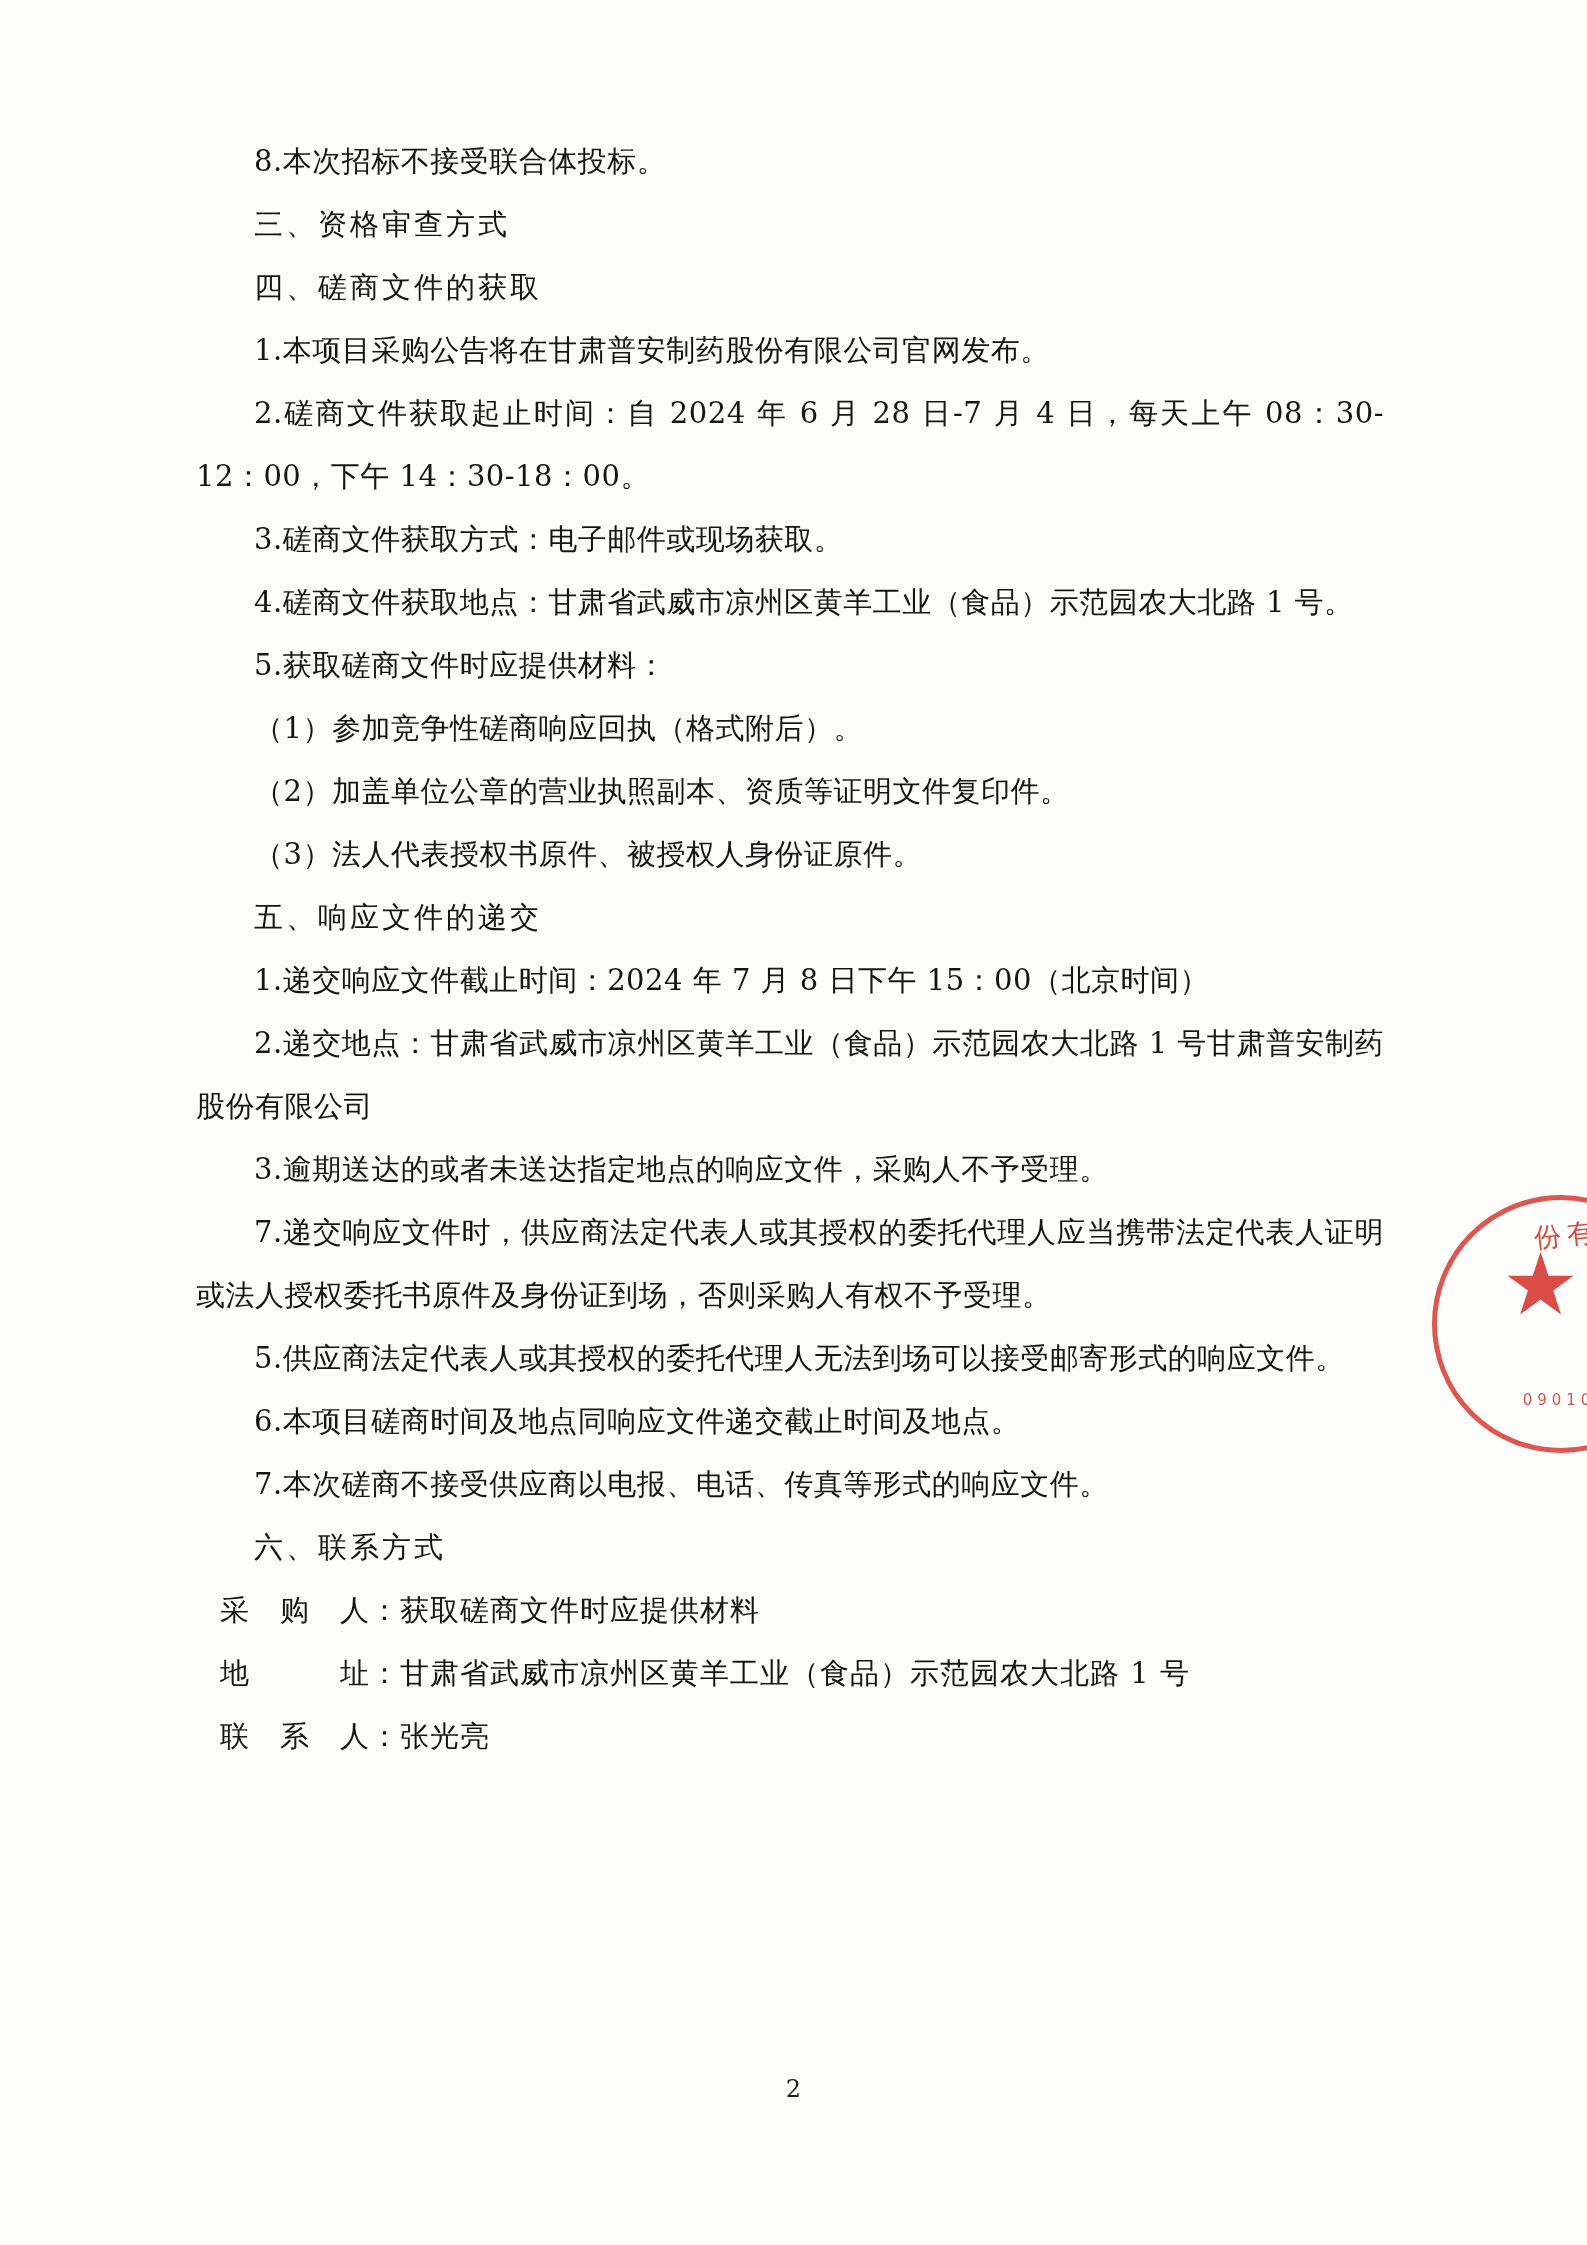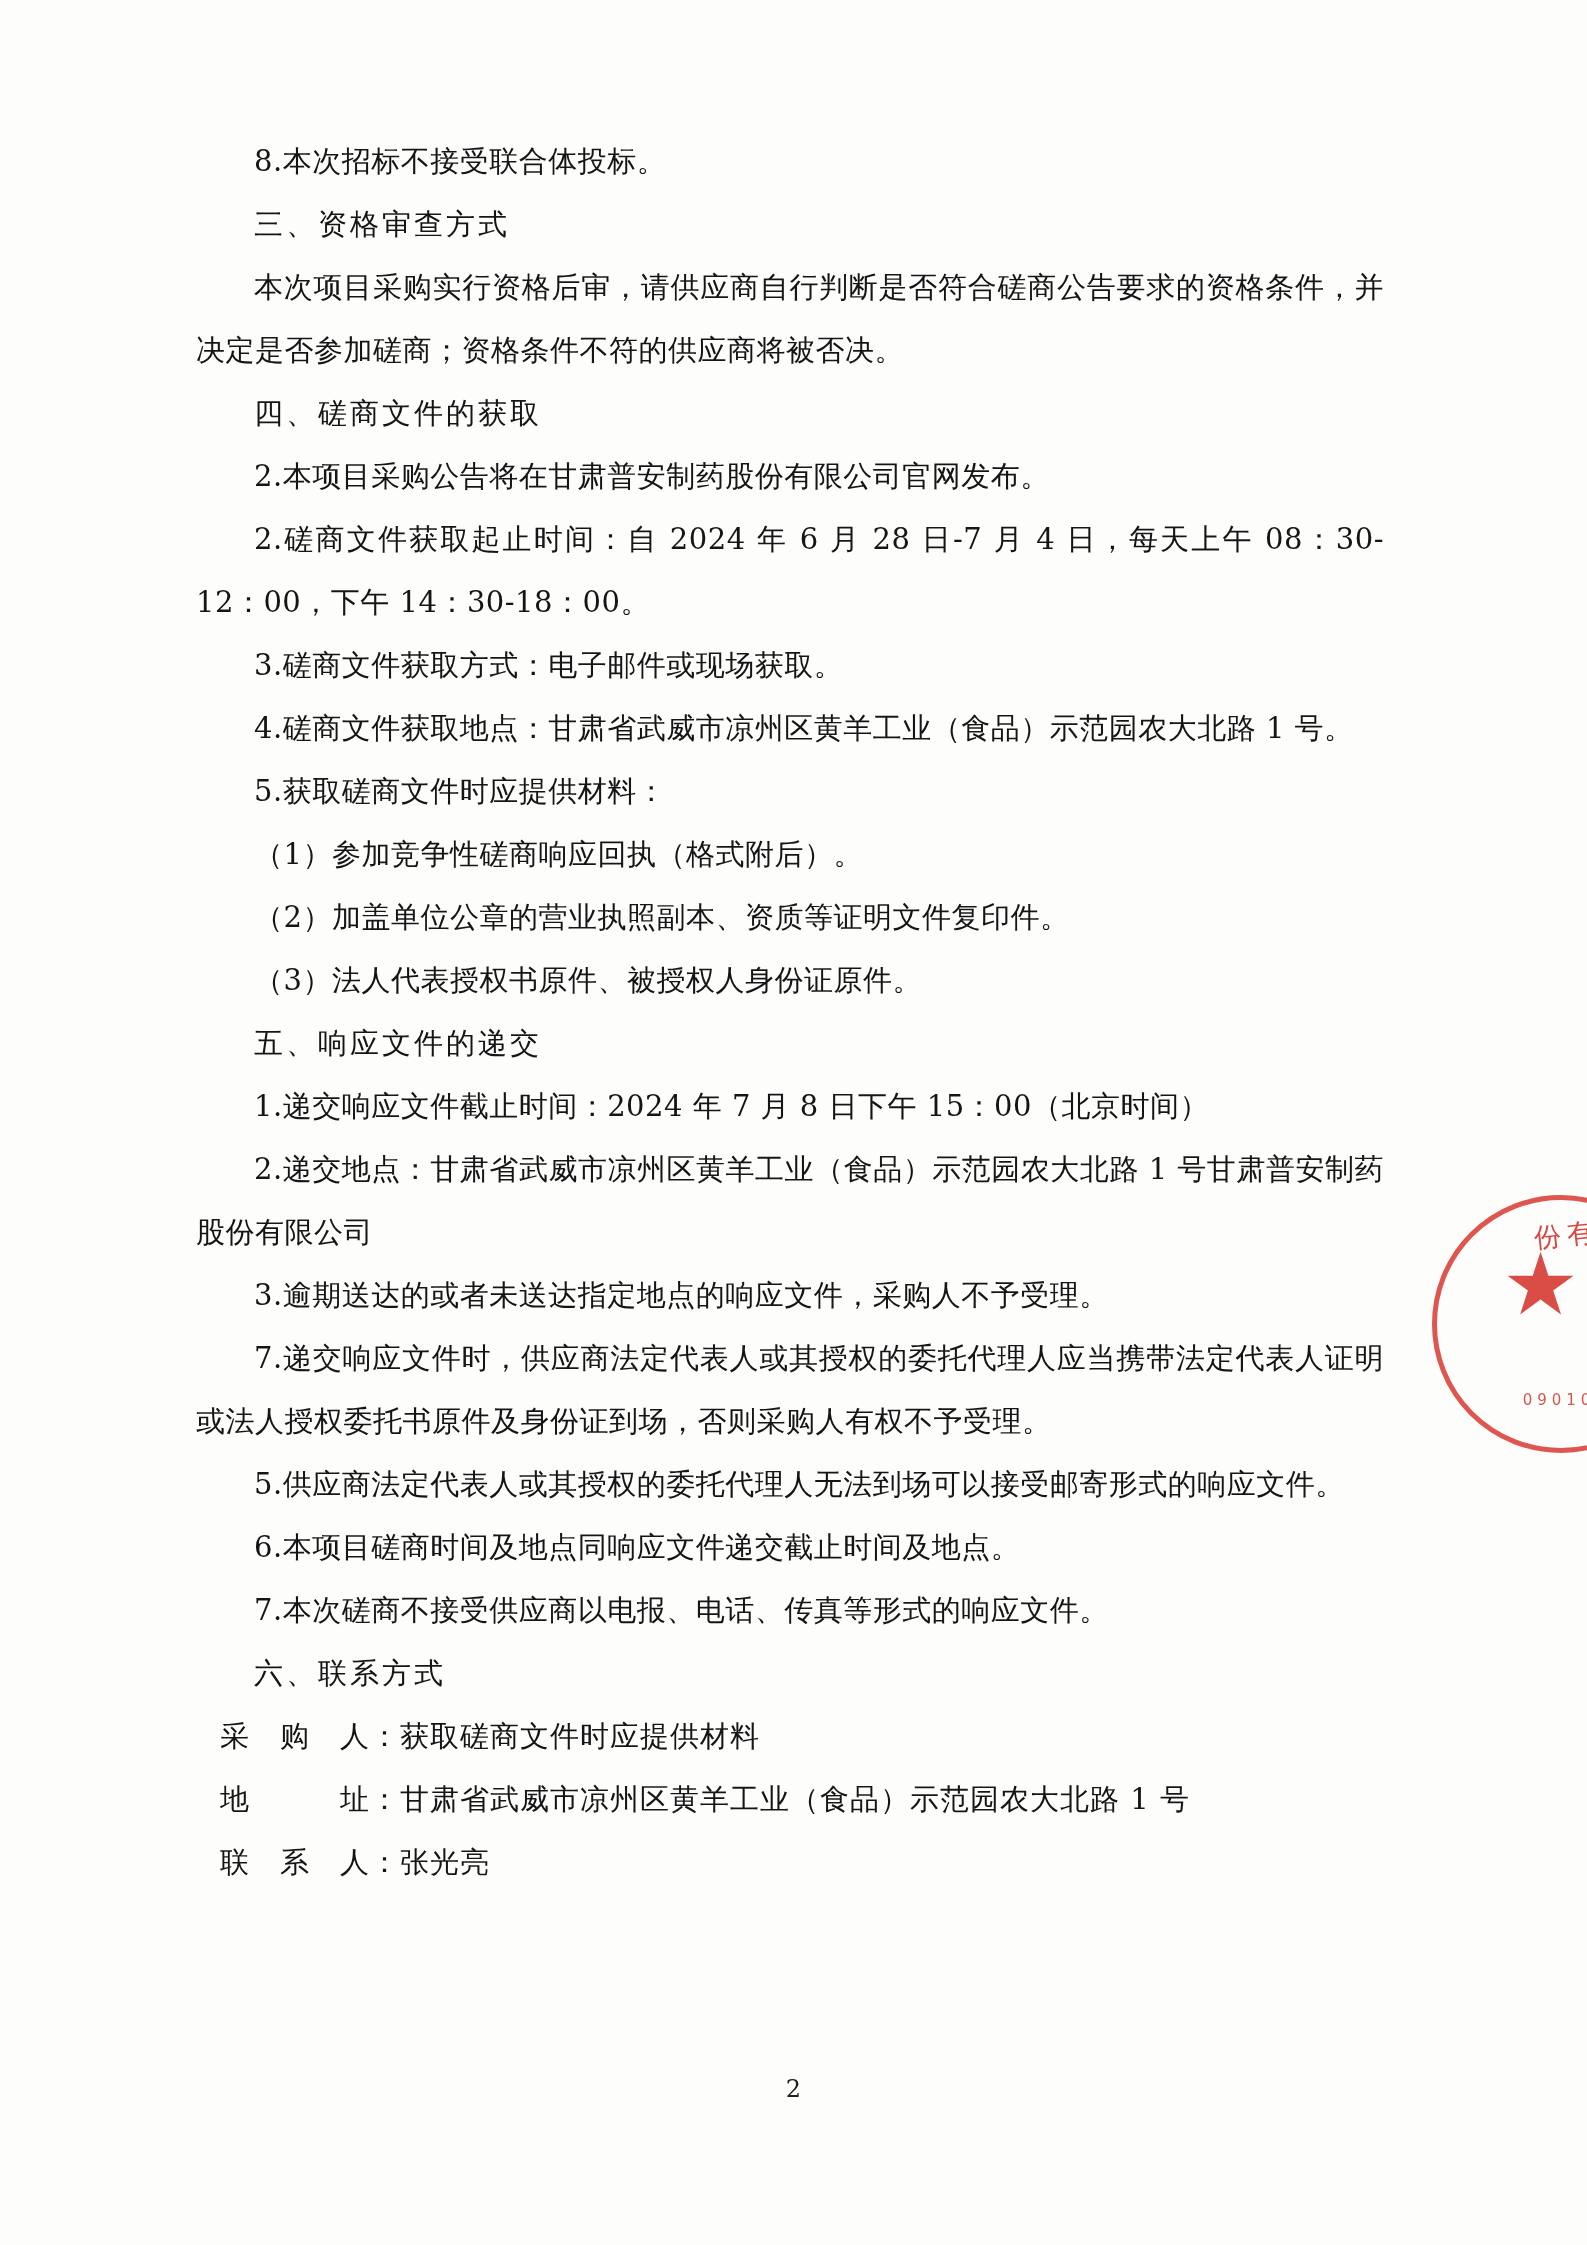--- a/index.html
+++ b/index.html
@@ -114,23 +114,22 @@
   }
 </style>
 </head>
 <body>
 
 <div class="page">
 
   <div class="content">
     <p class="indent">8.本次招标不接受联合体投标。</p>
     <p class="heading">三、资格审查方式</p>
-    <p class="indent">本次项目采购实行资格后审，请供应商自行判断是否符合磋商公告要求的资格条件，并决定是否参加磋商；资格条件不符的供应商将被否决。</p>
     <p class="heading">四、磋商文件的获取</p>
-    <p class="indent">2.本项目采购公告将在甘肃普安制药股份有限公司官网发布。</p>
+    <p class="indent">1.本项目采购公告将在甘肃普安制药股份有限公司官网发布。</p>
     <p class="indent">2.磋商文件获取起止时间：自 2024 年 6 月 28 日-7 月 4 日，每天上午 08：30-12：00，下午 14：30-18：00。</p>
     <p class="indent">3.磋商文件获取方式：电子邮件或现场获取。</p>
     <p class="indent">4.磋商文件获取地点：甘肃省武威市凉州区黄羊工业（食品）示范园农大北路 1 号。</p>
     <p class="indent">5.获取磋商文件时应提供材料：</p>
     <p class="indent">（1）参加竞争性磋商响应回执（格式附后）。</p>
     <p class="indent">（2）加盖单位公章的营业执照副本、资质等证明文件复印件。</p>
     <p class="indent">（3）法人代表授权书原件、被授权人身份证原件。</p>
     <p class="heading">五、响应文件的递交</p>
     <p class="indent">1.递交响应文件截止时间：2024 年 7 月 8 日下午 15：00（北京时间）</p>
     <p class="indent">2.递交地点：甘肃省武威市凉州区黄羊工业（食品）示范园农大北路 1 号甘肃普安制药股份有限公司</p>

